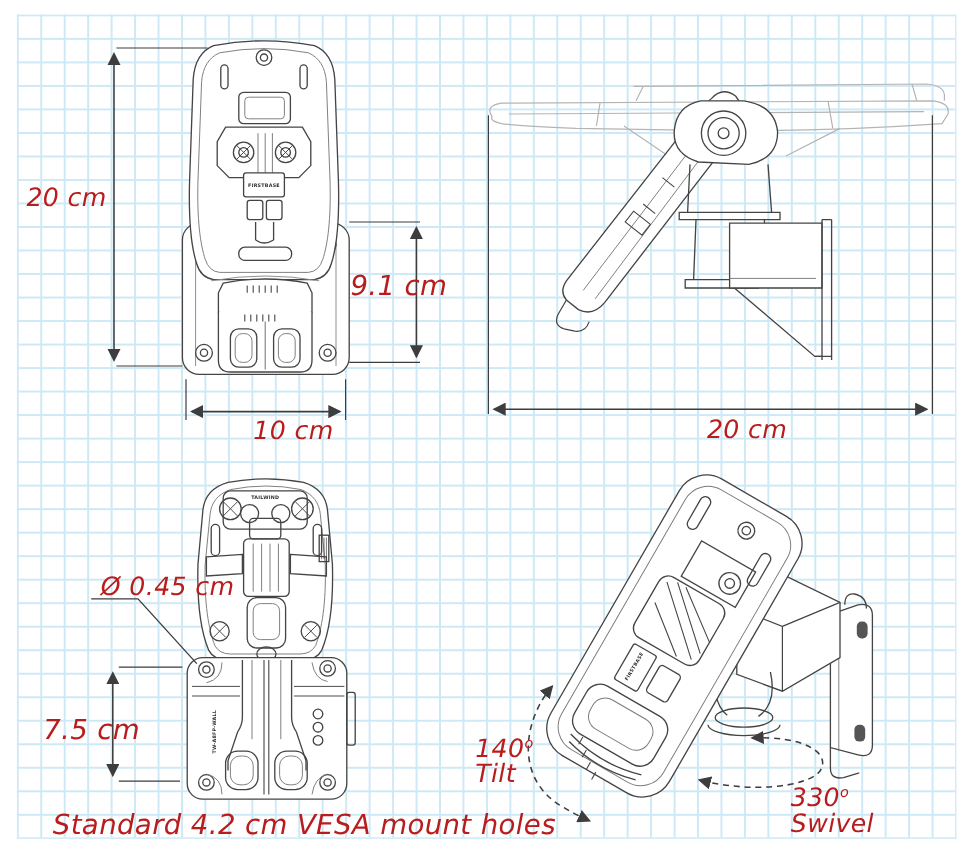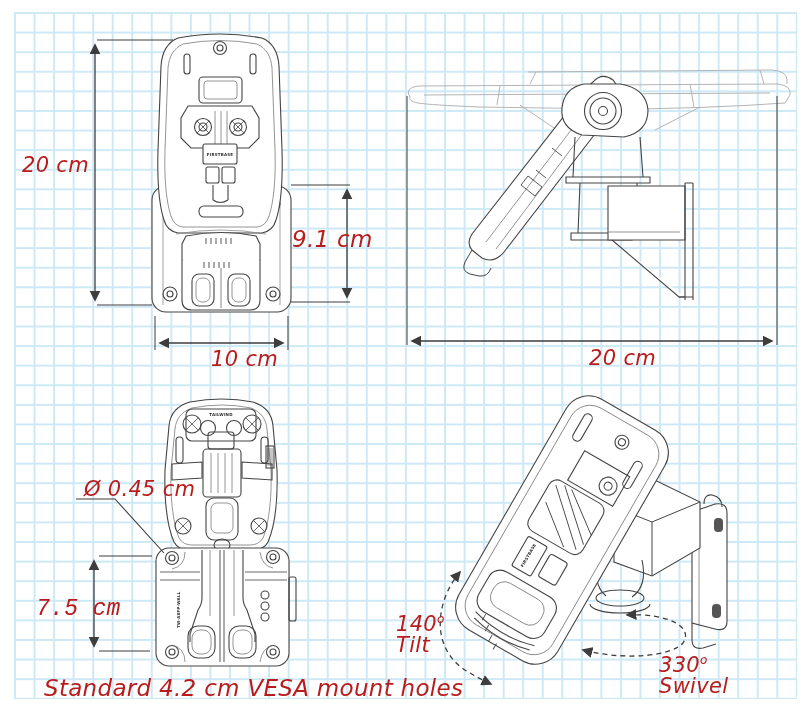--- a/index.html
+++ b/index.html
@@ -239,21 +239,21 @@
 <div class="lbl" style="left:22px;top:153px;">20 cm</div>
 
 <div class="lbl small" style="left:292px;top:226px;">9.1 cm</div>
 
 <div class="lbl center" style="left:166px;top:347px;width:112px;">10 cm</div>
 
 <div class="lbl center" style="left:544px;top:346px;width:112px;">20 cm</div>
 
 <div class="lbl" style="left:40px;top:477px;margin-left:44px;">Ø 0.45 cm</div>
 
-<div class="lbl small" style="left:36px;top:596px;font-family:Liberation Mono, monospace;">7.5 cm</div>
+<div class="lbl small" style="left:36px;top:596px;">7.5 cm</div>
 
 <div class="lbl small" style="left:44px;top:675px;">Standard 4.2 cm VESA mount holes</div>
 
 <div class="lbl angle" style="left:396px;top:614px;">
   <span>140</span><sup>o</sup>
   <div>Tilt</div>
 </div>
 
 <div class="lbl angle" style="left:659px;top:631px;margin-top:24px;">
   <span>330</span><sup>o</sup>

